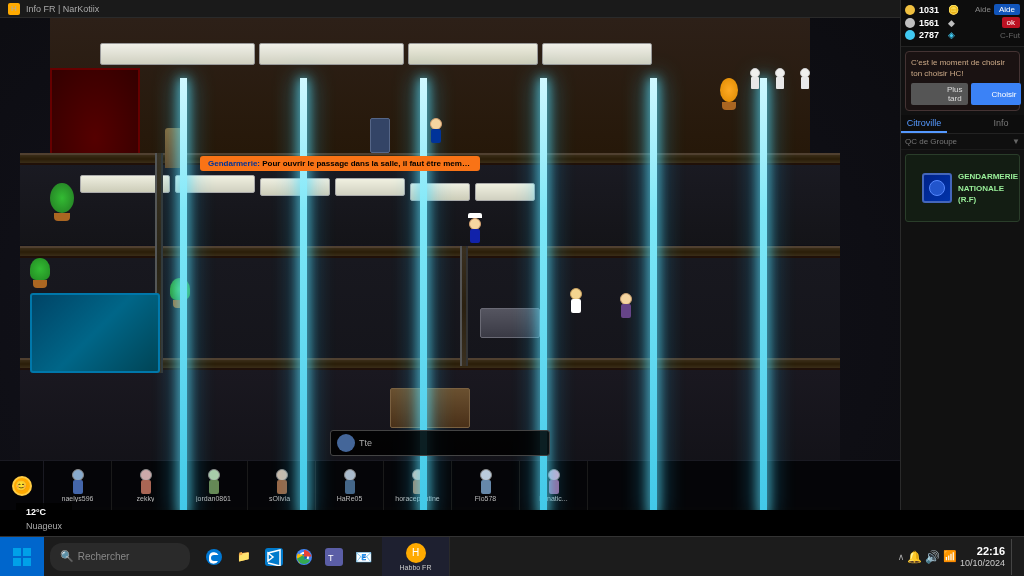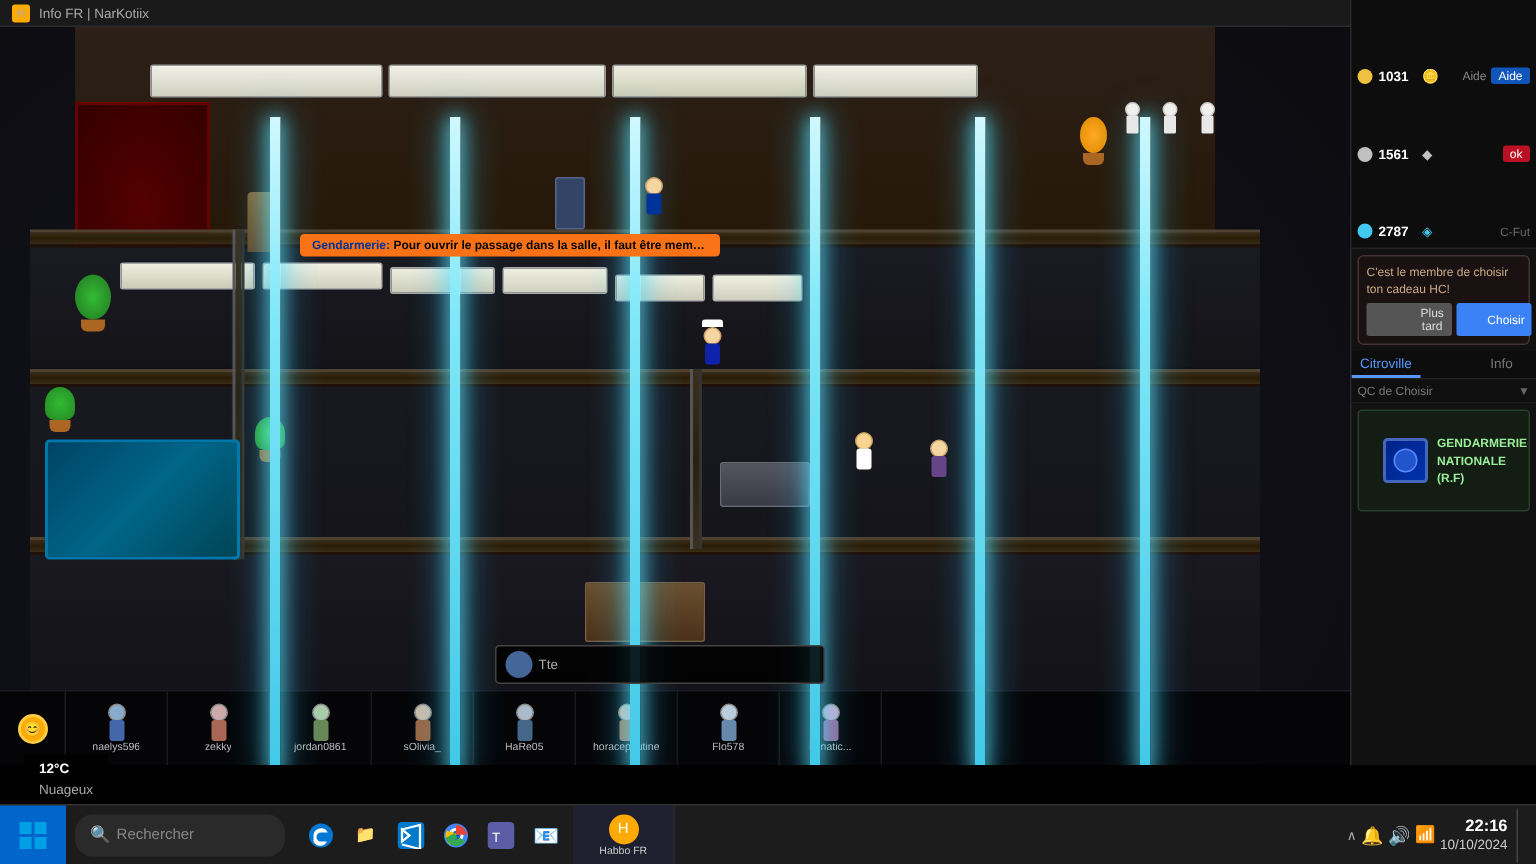--- a/index.html
+++ b/index.html
@@ -100,21 +100,20 @@
       background: #0d0d0d;
       padding: 4px;
       border-bottom: 1px solid #222;
     }
 
     .curr-row {
       display: flex;
       align-items: center;
       margin-bottom: 2px;
       font-size: 9px;
-      margin-top: 41px;
     }
 
     .curr-dot {
       width: 10px;
       height: 10px;
       border-radius: 50%;
       margin-right: 4px;
       flex-shrink: 0;
     }
 
@@ -475,34 +474,34 @@
     <div class="curr-row">
       <div class="curr-dot" style="background:#40c8f0;"></div>
       <span class="curr-num">2787</span>
       <span style="color:#40c8f0;font-size:9px;margin-left:1px;">◈</span>
       <span style="flex:1;"></span>
       <span style="color:#666;font-size:8px;">C-Fut</span>
     </div>
   </div>
 
   <div class="panel-notif">
-    <div class="panel-notif-text">C'est le membre de choisir ton cadeau HC!</div>
+    <div class="panel-notif-text">C'est le moment de choisir ton choisir HC!</div>
     <div class="panel-notif-btns">
       <button class="notif-btn btn-later">Plus tard</button>
       <button class="notif-btn btn-choose">Choisir</button>
     </div>
   </div>
 
   <div class="panel-tabs">
     <div class="p-tab active">Citroville</div>
     <div class="p-tab">Info</div>
   </div>
 
   <div class="panel-group-header">
-    <span>QC de Choisir</span>
+    <span>QC de Groupe</span>
     <span class="group-dropdown-arrow">▼</span>
   </div>
 
   <div class="panel-group-card">
     <div class="group-icon">
       <div class="group-icon-inner"></div>
     </div>
     <div class="group-text">GENDARMERIE NATIONALE (R.F)</div>
   </div>
 

